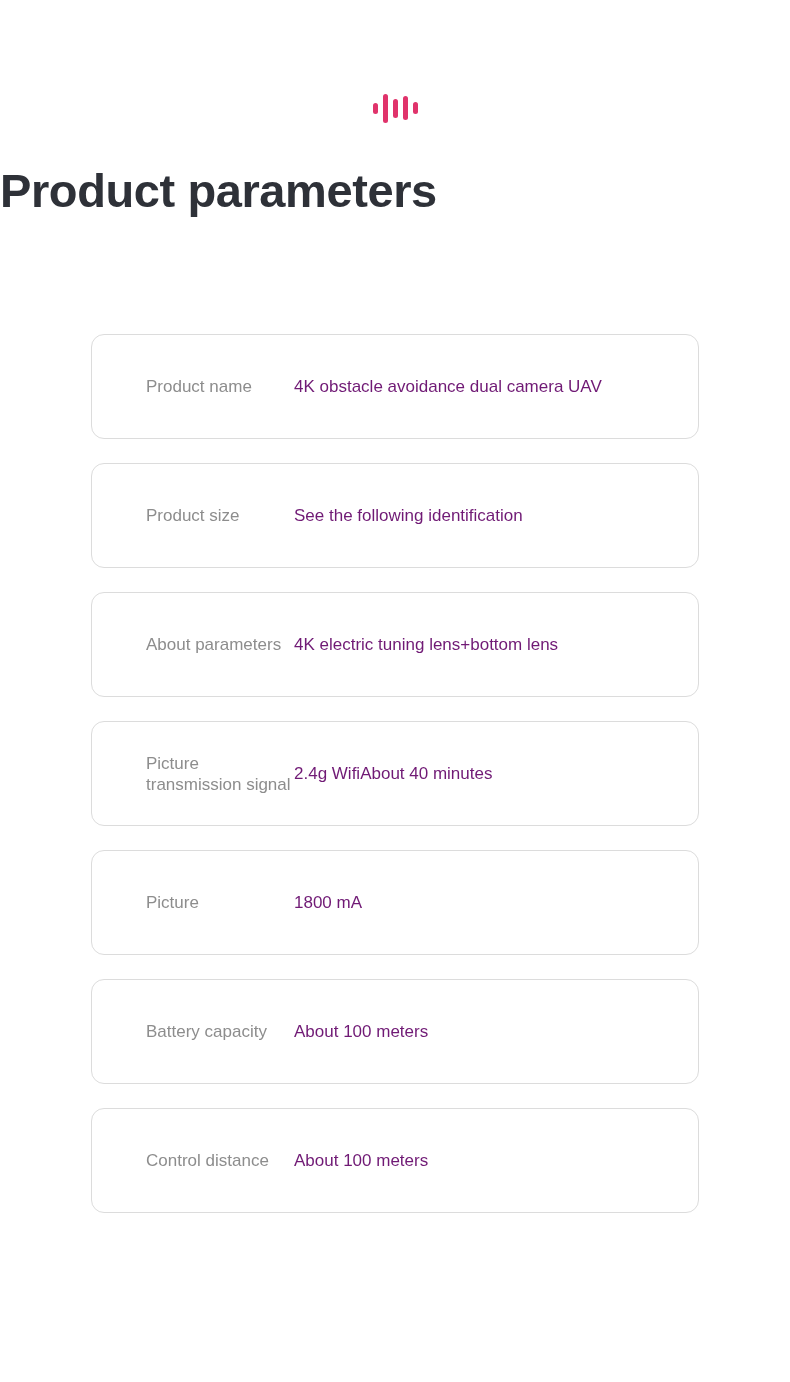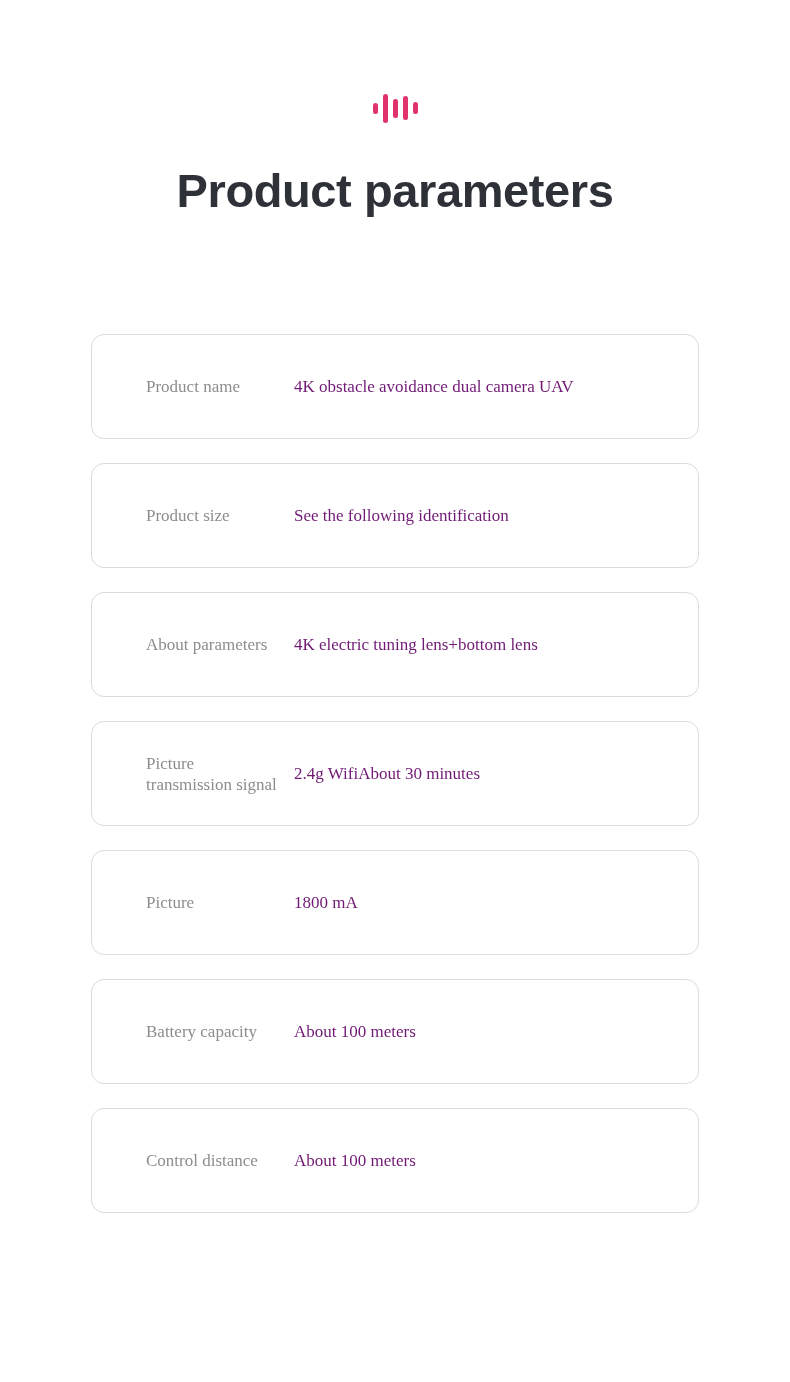--- a/index.html
+++ b/index.html
@@ -46,35 +46,34 @@
   .logo .bar.b1 { height: 11px; }
   .logo .bar.b2 { height: 29px; }
   .logo .bar.b3 { height: 19px; }
   .logo .bar.b4 { height: 24px; }
   .logo .bar.b5 { height: 12px; }
 
   
   .title {
     margin: 0;
     padding-top: 42px;
-    text-align: center;
+    text-align: left;
     font-size: 47px;
     font-weight: bold;
     letter-spacing: -0.4px;
     color: #2e3138;
     line-height: 1.05;
   }
 
   
   .spec-list {
     position: absolute;
     left: 91px;
     top: 334px;
     width: 608px;
-    font-family: Liberation Serif, serif;
   }
   .spec-row {
     box-sizing: border-box;
     width: 608px;
     height: 105px;
     border: 1px solid #dcdcdc;
     border-radius: 13px;
     background: #ffffff;
     display: flex;
     align-items: center;
@@ -125,21 +124,21 @@
         <div class="spec-label">Product size</div>
         <div class="spec-value">See the following identification</div>
       </div>
       <div class="spec-row">
         <div class="spec-label">About parameters</div>
         <div class="spec-value">4K electric tuning lens+bottom lens</div>
       </div>
       <div class="spec-row">
         <div class="spec-label">Picture
 transmission signal</div>
-        <div class="spec-value">2.4g WifiAbout 30 minutes</div>
+        <div class="spec-value">2.4g WifiAbout 40 minutes</div>
       </div>
       <div class="spec-row">
         <div class="spec-label">Picture</div>
         <div class="spec-value">1800 mA</div>
       </div>
       <div class="spec-row">
         <div class="spec-label">Battery capacity</div>
         <div class="spec-value">About 100 meters</div>
       </div>
       <div class="spec-row">

